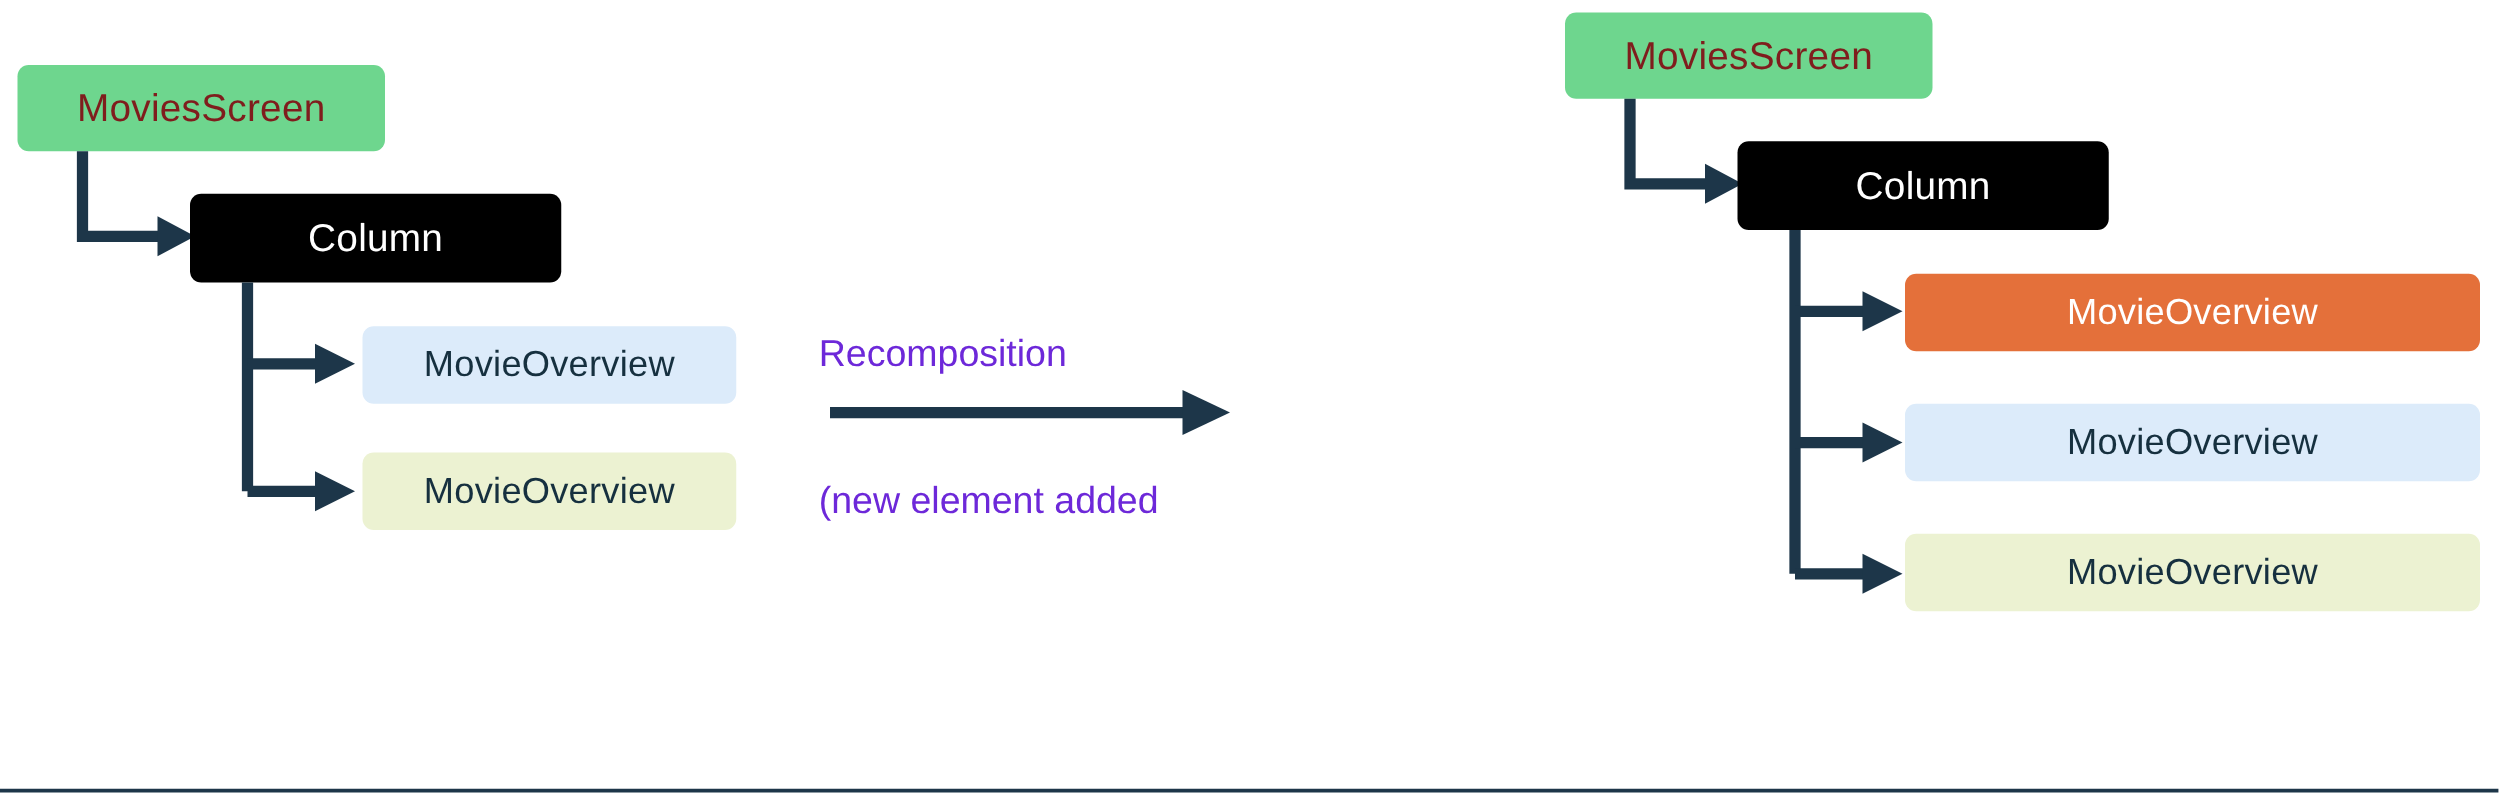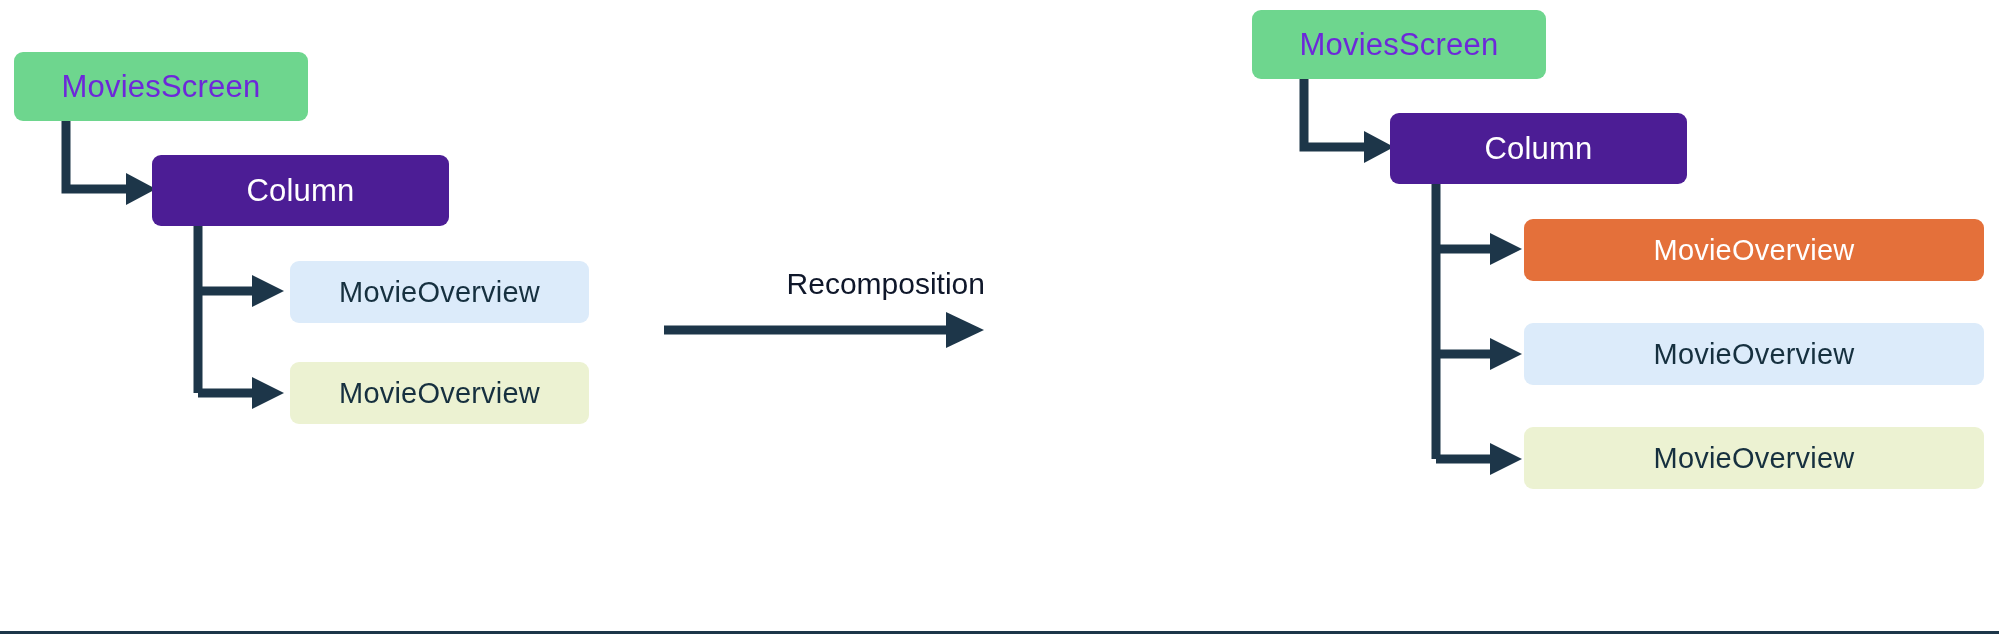--- a/index.html
+++ b/index.html
@@ -24,24 +24,24 @@
     align-items: center;
     justify-content: center;
     border-radius: 9px;
     box-sizing: border-box;
     font-family: "Liberation Sans", sans-serif;
     white-space: nowrap;
     letter-spacing: 0.2px;
   }
   .node-green {
     background: #6ed68e;
-    color: #6d28d9;
+    color: #7f1d1d;
   }
   .node-blue {
-    background: #4c1d95;
+    background: #000000;
     color: #ffffff;
   }
   .node-orange {
     background: #e4703a;
     color: #ffffff;
   }
   .node-lightblue {
     background: #dcebfa;
     color: #16303f;
   }
@@ -52,22 +52,22 @@
   .connector {
     position: absolute;
     pointer-events: none;
   }
   .connector svg {
     display: block;
     overflow: visible;
   }
   .center-label {
     position: absolute;
-    color: #0f172a;
-    text-align: right;
+    color: #6d28d9;
+    text-align: left;
     font-family: "Liberation Sans", sans-serif;
     line-height: 1.30;
     white-space: pre;
   }
   .bottom-rule {
     position: absolute;
     background: #1d3649;
   }
 </style>
 </head>
@@ -103,20 +103,21 @@
   <div class="node node-lightblue" style="left:290px; top:261px; width:299px; height:62px; font-size:29px;">
     <span>MovieOverview</span>
   </div>
 
   <div class="node node-lightyellow" style="left:290px; top:362px; width:299px; height:62px; font-size:29px;">
     <span>MovieOverview</span>
   </div>
 
   <div class="center-label" style="left:655px; top:186px; width:330px; font-size:30px;">
     <div>Recomposition</div>
+    <div>(new element added</div>
   </div>
 
   <div class="connector" style="left:660px; top:305px; width:330px; height:50px;">
     <svg width="330" height="50" viewBox="0 0 330 50">
       <path d="M4,25 L290,25" stroke="#1d3649" stroke-width="9" fill="none"></path>
       <path d="M286,7 L324,25 L286,43 Z" fill="#1d3649"></path>
     </svg>
   </div>
 
   <div class="node node-green" style="left:1252px; top:10px; width:294px; height:69px; font-size:31px;">

